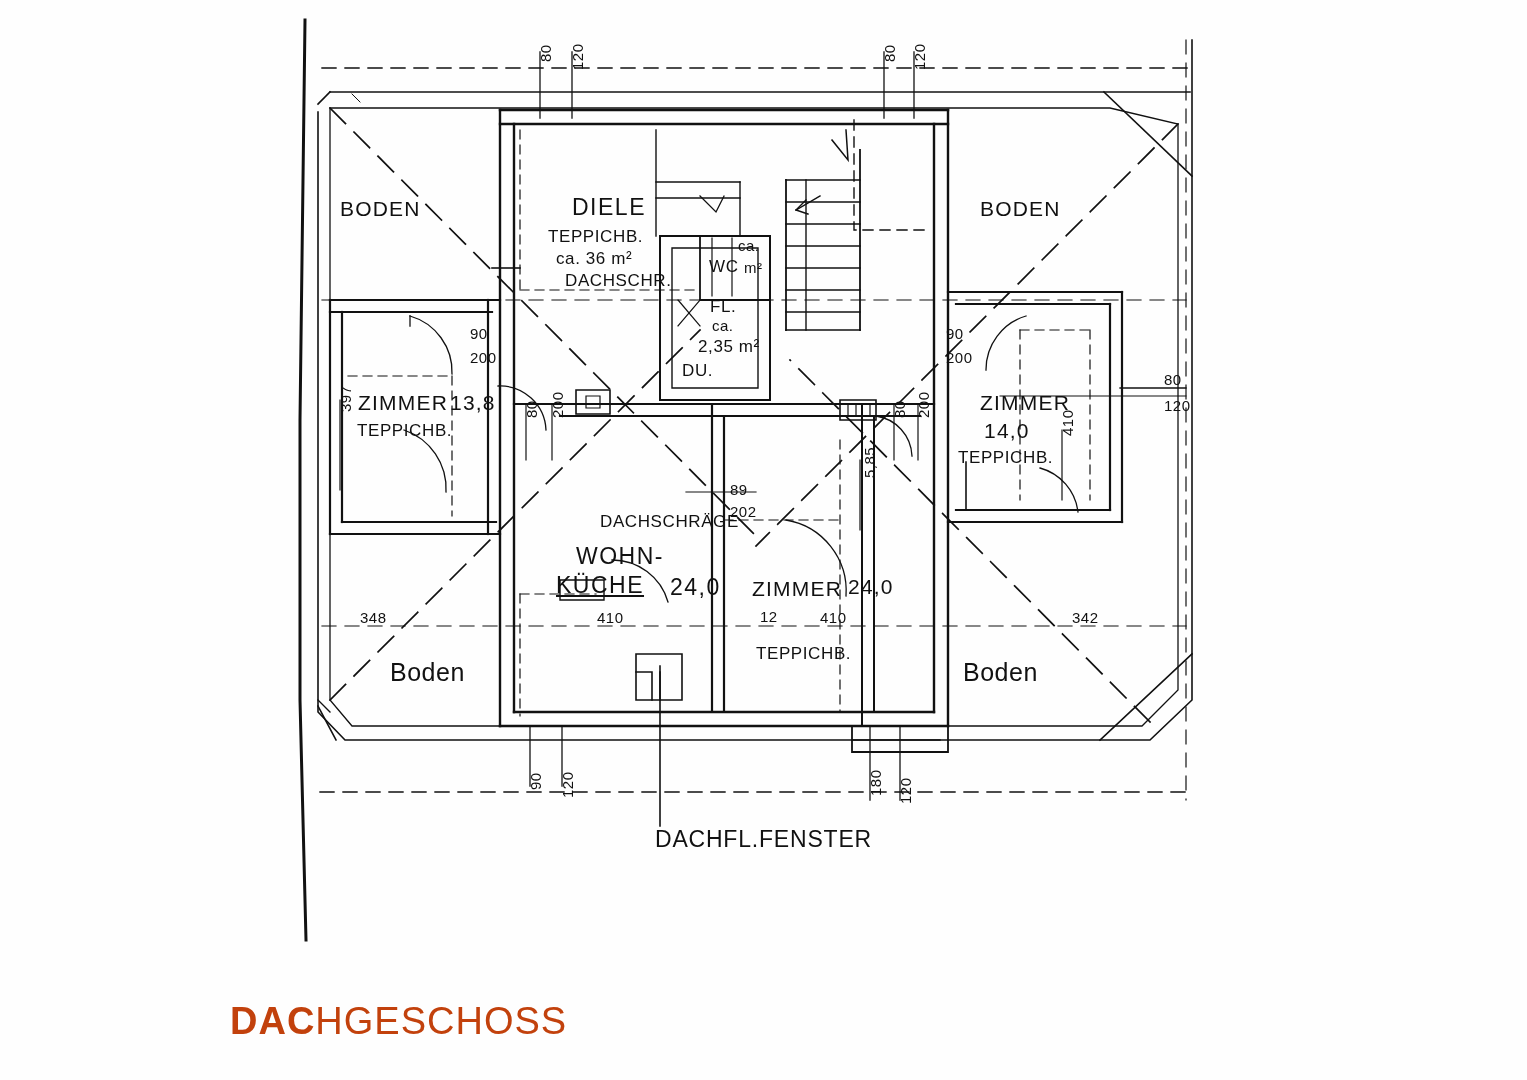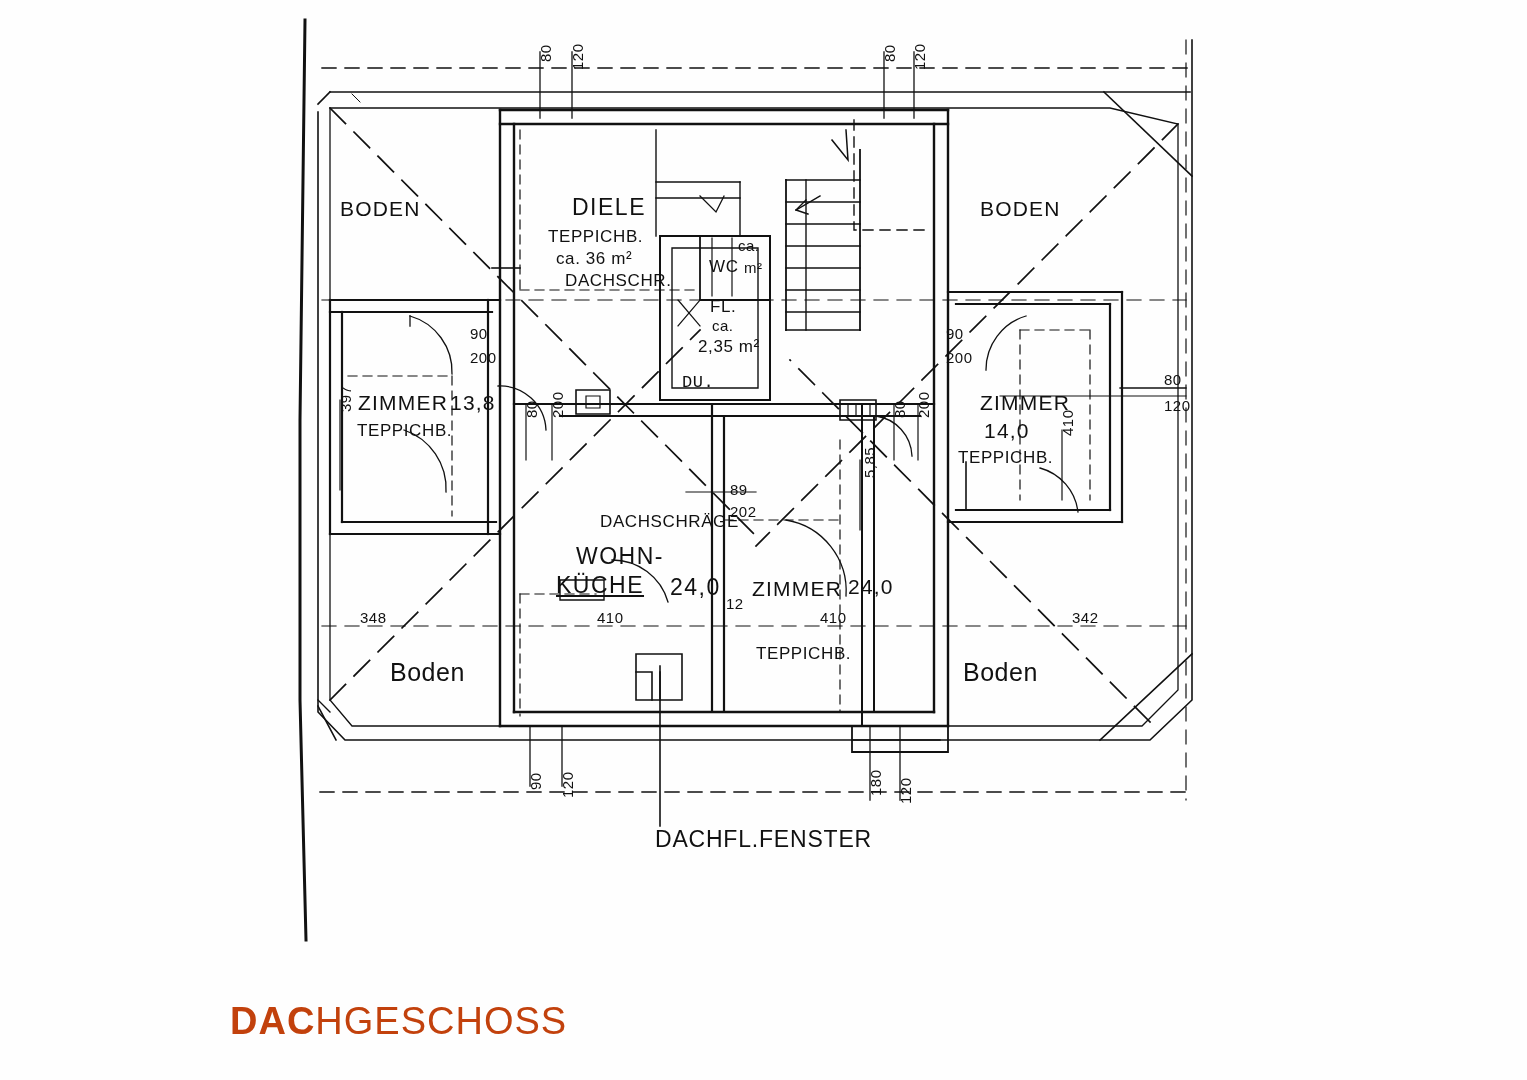--- a/index.html
+++ b/index.html
@@ -250,21 +250,21 @@
   <div class="lbl sub" style="left:548px; top:228px;">TEPPICHB.</div>
   <div class="lbl sub" style="left:556px; top:250px;">ca. 36 m²</div>
   <div class="lbl sub" style="left:565px; top:272px;">DACHSCHR.</div>
 
   <div class="lbl sub-sm" style="left:738px; top:238px;">ca.</div>
   <div class="lbl sub" style="left:709px; top:258px;">WC</div>
   <div class="lbl sub-sm" style="left:744px; top:260px;">m²</div>
   <div class="lbl sub" style="left:710px; top:298px;">FL.</div>
   <div class="lbl sub-sm" style="left:712px; top:318px;">ca.</div>
   <div class="lbl sub" style="left:698px; top:338px;">2,35 m²</div>
-  <div class="lbl sub" style="left:682px; top:374px;font-family:Liberation Mono, monospace;">DU.</div>
+  <div class="lbl sub" style="left:682px; top:362px;">DU.</div>
 
   <div class="lbl room-name" style="left:358px; top:392px;">ZIMMER</div>
   <div class="lbl room-name" style="left:450px; top:392px;">13,8</div>
   <div class="lbl sub" style="left:357px; top:422px;">TEPPICHB.</div>
 
   <div class="lbl room-name" style="left:980px; top:392px;">ZIMMER</div>
   <div class="lbl room-name" style="left:984px; top:420px;">14,0</div>
   <div class="lbl sub" style="left:958px; top:449px;">TEPPICHB.</div>
 
   <div class="lbl sub" style="left:600px; top:513px;">DACHSCHRÄGE</div>
@@ -298,21 +298,21 @@
   <div class="lbl dim-v" style="left:892px; top:418px;">80</div>
   <div class="lbl dim-v" style="left:916px; top:418px;">200</div>
   <div class="lbl dim-v" style="left:338px; top:412px;">397</div>
   <div class="lbl dim-v" style="left:862px; top:478px;">5,85</div>
   <div class="lbl dim" style="left:730px; top:482px;">89</div>
   <div class="lbl dim" style="left:730px; top:504px;">202</div>
   <div class="lbl dim-v" style="left:1060px; top:436px;">410</div>
 
   <div class="lbl dim" style="left:360px; top:610px;">348</div>
   <div class="lbl dim" style="left:597px; top:610px;">410</div>
-  <div class="lbl dim" style="left:726px; top:596px;">12</div>
+  <div class="lbl dim" style="left:726px; top:609px;padding-left:34px;">12</div>
   <div class="lbl dim" style="left:820px; top:610px;">410</div>
   <div class="lbl dim" style="left:1072px; top:610px;">342</div>
 
   <div class="lbl dim-v" style="left:528px; top:790px;">90</div>
   <div class="lbl dim-v" style="left:560px; top:798px;">120</div>
   <div class="lbl dim-v" style="left:868px; top:796px;">180</div>
   <div class="lbl dim-v" style="left:898px; top:804px;">120</div>
 
   <div class="lbl" style="left:655px; top:828px; font-size:23px; letter-spacing:0.8px;">DACHFL.FENSTER</div>
 

